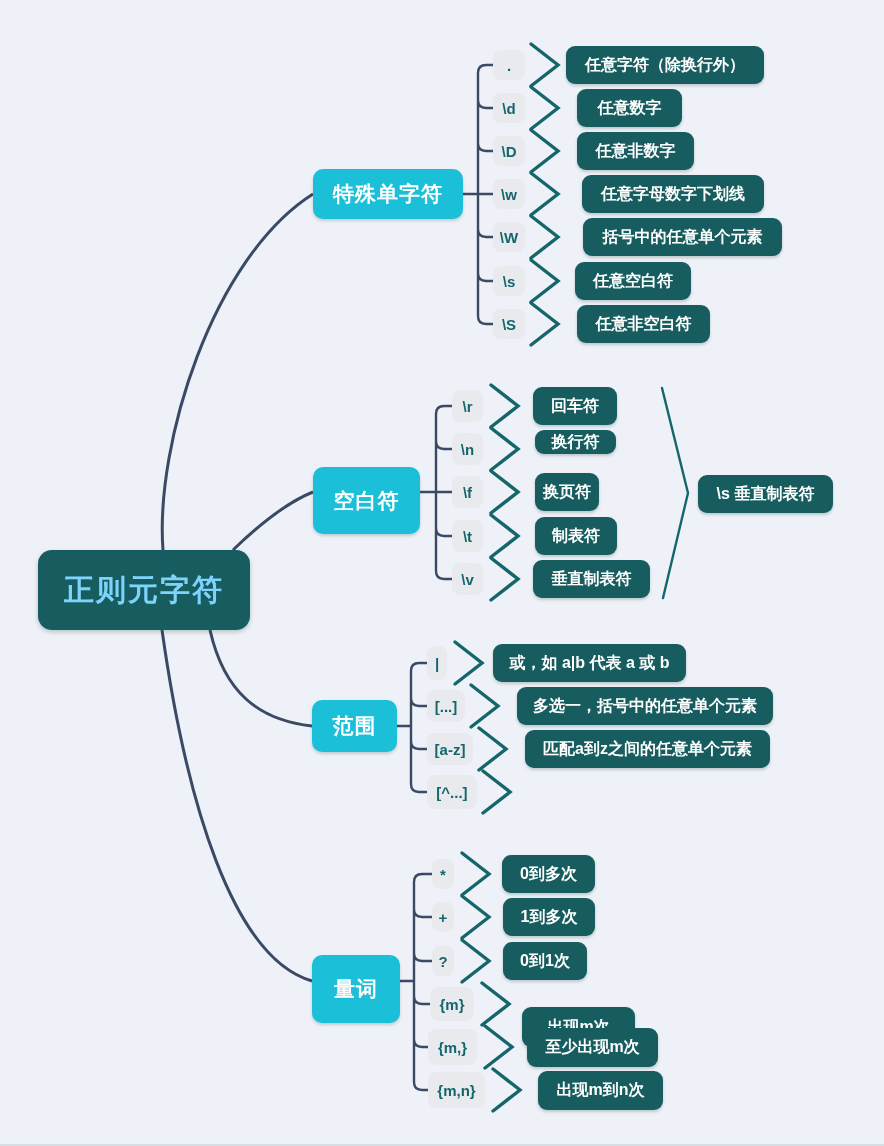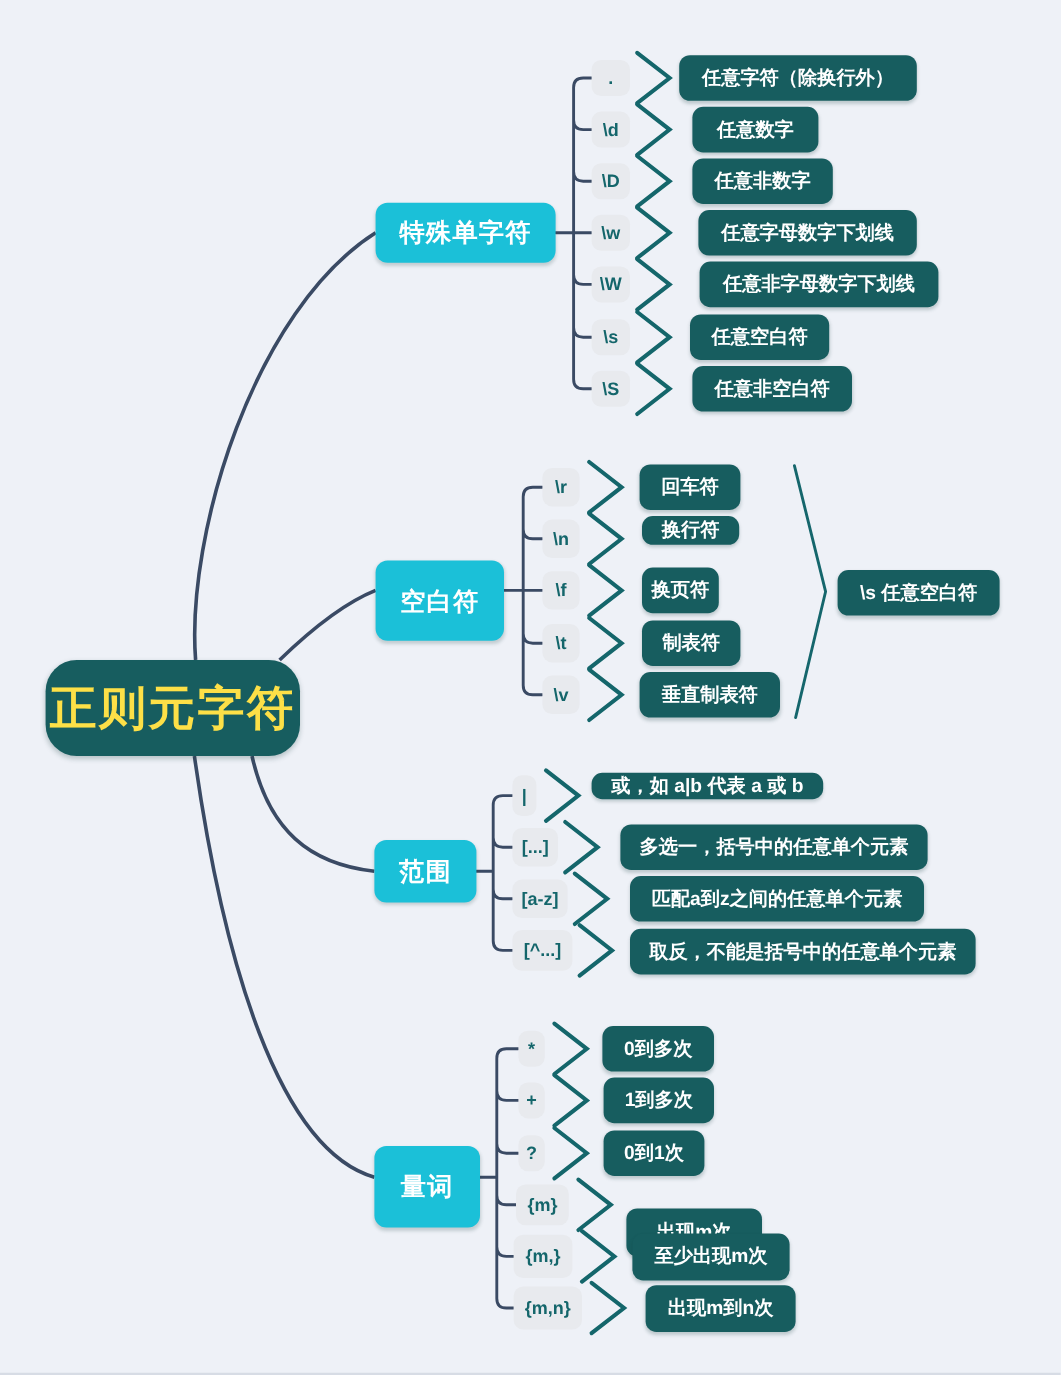--- a/index.html
+++ b/index.html
@@ -14,23 +14,23 @@
     overflow:hidden;
   }
   .canvas svg{position:absolute;left:0;top:0;}
   .node{
     position:absolute;
     display:flex;align-items:center;justify-content:center;
     box-sizing:border-box;
     white-space:nowrap;
   }
   .root{
-    background:#175d5f;color:#fde047;
-    border-radius:26px;
-    font-size:39px;font-weight:700;letter-spacing:2px;
+    background:#175d5f;color:#7dd3fc;
+    border-radius:14px;
+    font-size:30px;font-weight:700;letter-spacing:2px;
     box-shadow:0 2px 4px rgba(20,60,60,.25);
   }
   .branch{
     background:#1bc0d8;color:#ffffff;
     border-radius:10px;
     font-size:21px;font-weight:700;letter-spacing:1px;
     box-shadow:0 2px 3px rgba(20,60,60,.20);
   }
   .sym{
     background:#e8eaee;color:#14666b;
@@ -137,47 +137,46 @@
   <div class="node sym" style="left:493px;top:136px;width:32px;height:30px">\D</div>
   <div class="node sym" style="left:493px;top:179px;width:32px;height:30px">\w</div>
   <div class="node sym" style="left:493px;top:222px;width:32px;height:30px">\W</div>
   <div class="node sym" style="left:493px;top:266px;width:32px;height:30px">\s</div>
   <div class="node sym" style="left:493px;top:309px;width:32px;height:30px">\S</div>
 
   <div class="node leaf" style="left:566px;top:46px;width:198px;height:38px">任意字符（除换行外）</div>
   <div class="node leaf" style="left:577px;top:89px;width:105px;height:38px">任意数字</div>
   <div class="node leaf" style="left:577px;top:132px;width:117px;height:38px">任意非数字</div>
   <div class="node leaf" style="left:582px;top:175px;width:182px;height:38px">任意字母数字下划线</div>
-  <div class="node leaf" style="left:583px;top:218px;width:199px;height:38px">任意非字母数字下划线</div>
+  <div class="node leaf" style="left:583px;top:218px;width:199px;height:38px">括号中的任意单个元素</div>
   <div class="node leaf" style="left:575px;top:262px;width:116px;height:38px">任意空白符</div>
   <div class="node leaf" style="left:577px;top:305px;width:133px;height:38px">任意非空白符</div>
 
   <div class="node sym" style="left:452px;top:390px;width:31px;height:32px">\r</div>
   <div class="node sym" style="left:452px;top:433px;width:31px;height:32px">\n</div>
   <div class="node sym" style="left:452px;top:476px;width:31px;height:32px">\f</div>
   <div class="node sym" style="left:452px;top:520px;width:31px;height:32px">\t</div>
   <div class="node sym" style="left:452px;top:563px;width:31px;height:32px">\v</div>
 
   <div class="node leaf" style="left:533px;top:387px;width:84px;height:38px">回车符</div>
   <div class="node leaf" style="left:535px;top:430px;width:81px;height:24px">换行符</div>
   <div class="node leaf" style="left:535px;top:473px;width:64px;height:38px">换页符</div>
   <div class="node leaf" style="left:535px;top:517px;width:82px;height:38px">制表符</div>
   <div class="node leaf" style="left:533px;top:560px;width:117px;height:38px">垂直制表符</div>
 
-  <div class="node leaf" style="left:698px;top:475px;width:135px;height:38px">\s 任意空白符</div>
+  <div class="node leaf" style="left:698px;top:475px;width:135px;height:38px">\s 垂直制表符</div>
 
   <div class="node sym" style="left:427px;top:646px;width:20px;height:34px">|</div>
   <div class="node sym" style="left:427px;top:690px;width:38px;height:32px">[...]</div>
   <div class="node sym" style="left:427px;top:733px;width:46px;height:32px">[a-z]</div>
   <div class="node sym" style="left:427px;top:775px;width:50px;height:34px">[^...]</div>
 
-  <div class="node leaf" style="left:493px;top:644px;width:193px;height:22px">或，如 a|b 代表 a 或 b</div>
+  <div class="node leaf" style="left:493px;top:644px;width:193px;height:38px">或，如 a|b 代表 a 或 b</div>
   <div class="node leaf" style="left:517px;top:687px;width:256px;height:38px">多选一，括号中的任意单个元素</div>
   <div class="node leaf" style="left:525px;top:730px;width:245px;height:38px">匹配a到z之间的任意单个元素</div>
-  <div class="node leaf" style="left:525px;top:774px;width:288px;height:38px">取反，不能是括号中的任意单个元素</div>
 
   <div class="node sym" style="left:432px;top:859px;width:22px;height:30px">*</div>
   <div class="node sym" style="left:432px;top:902px;width:22px;height:30px">+</div>
   <div class="node sym" style="left:432px;top:946px;width:22px;height:30px">?</div>
   <div class="node sym" style="left:430px;top:987px;width:44px;height:34px">{m}</div>
   <div class="node sym" style="left:428px;top:1029px;width:49px;height:36px">{m,}</div>
   <div class="node sym" style="left:428px;top:1072px;width:57px;height:36px">{m,n}</div>
 
   <div class="node leaf" style="left:502px;top:855px;width:93px;height:38px">0到多次</div>
   <div class="node leaf" style="left:503px;top:898px;width:92px;height:38px">1到多次</div>

